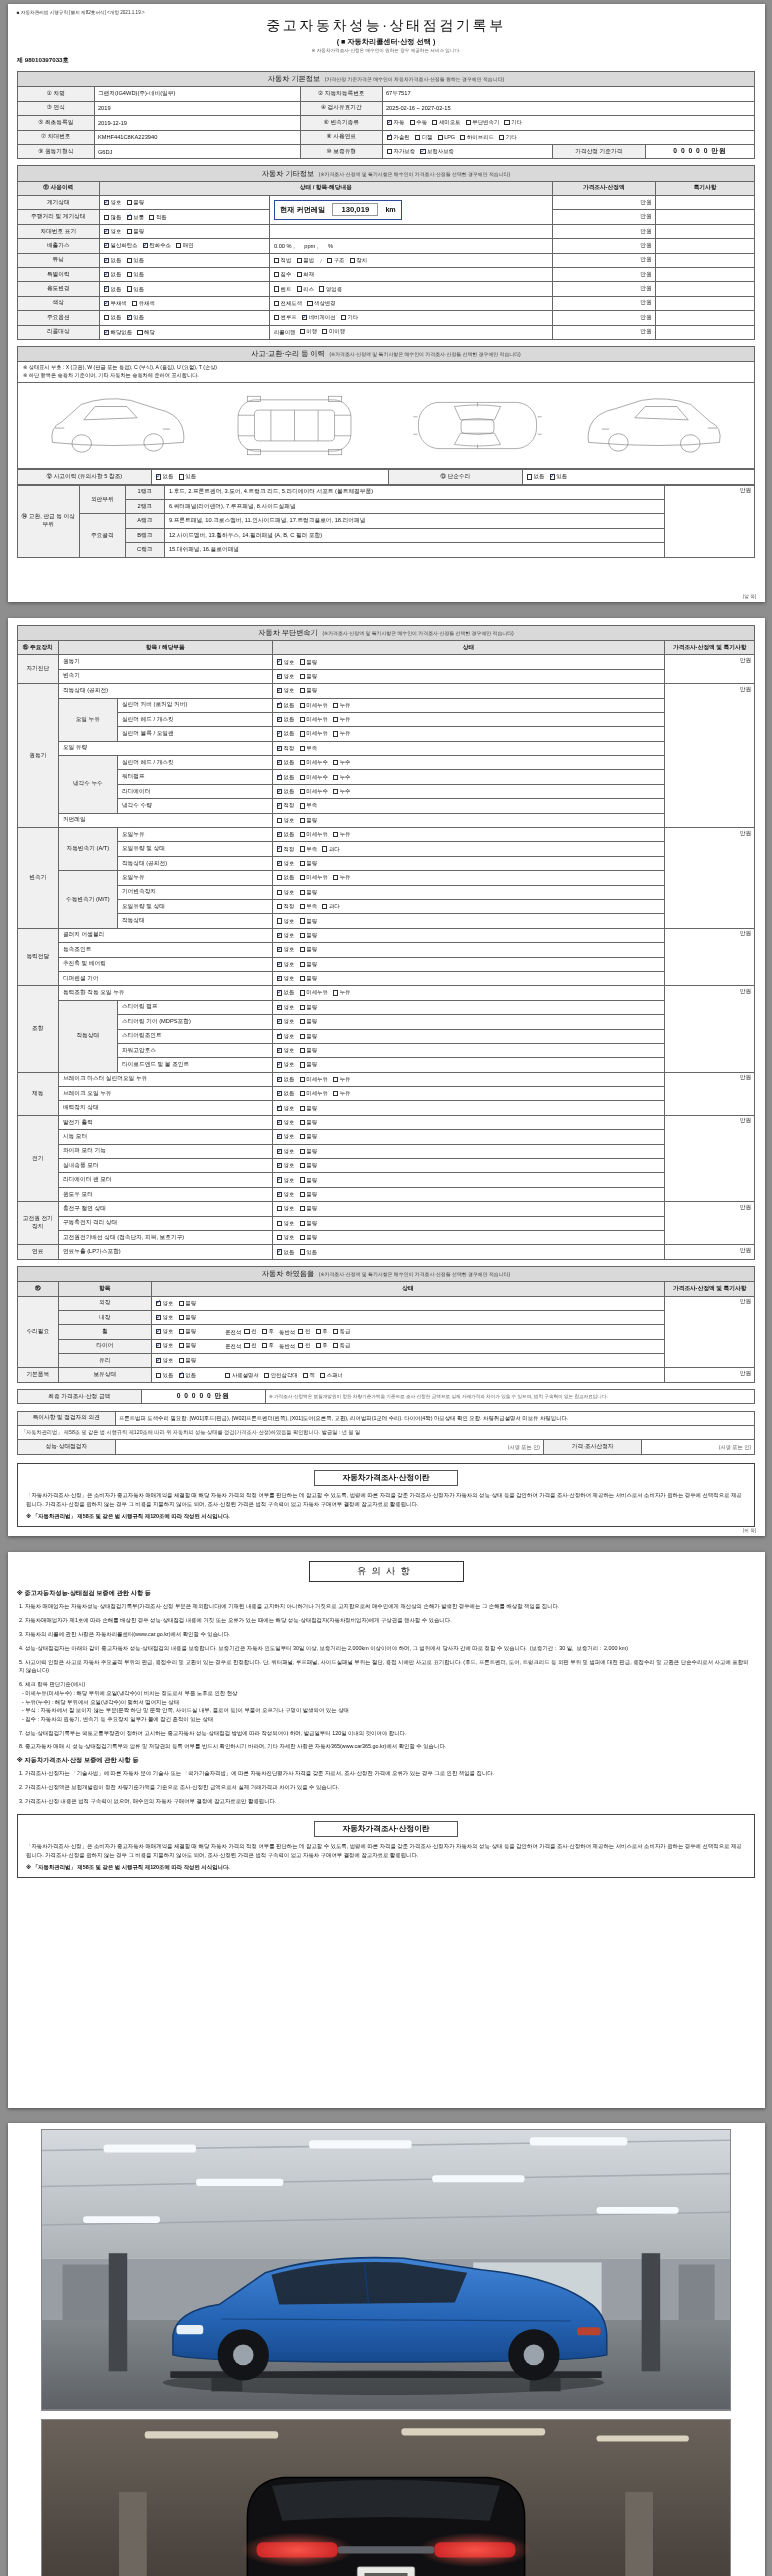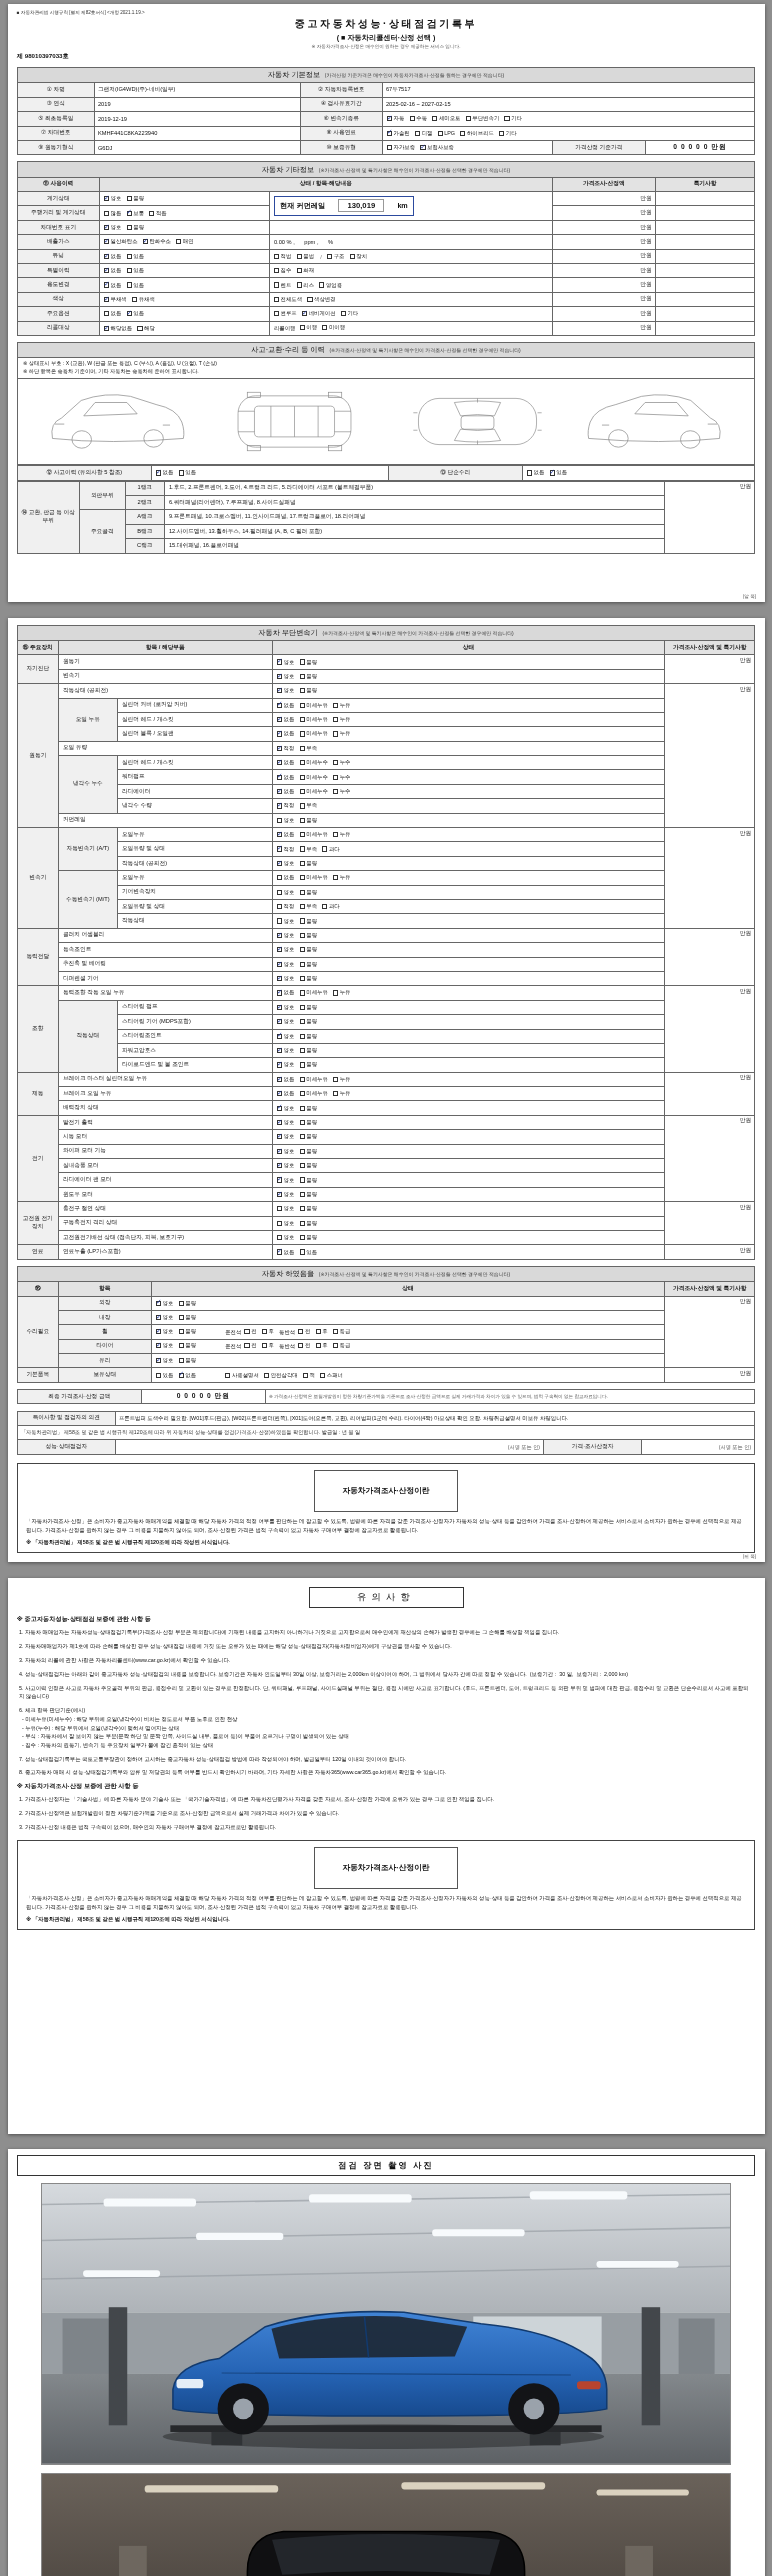--- a/index.html
+++ b/index.html
@@ -1,20 +1,20 @@
 <!DOCTYPE html>
 <html style="font-size:8.2px"><head>
 <meta charset="utf-8">
 <style>
 *{box-sizing:border-box;margin:0;padding:0}
 body{background:#8e8e8e;font-family:"Liberation Sans","DejaVu Sans",sans-serif;font-size:5.7px;color:#111;padding:4.1px 0 12.4px}
 .page{width:757px;margin:0 auto 15.5px;background:#fff;padding:6.2px 9.3px 9.3px;box-shadow:0 1px 3.6px rgba(0,0,0,.45);position:relative}
 .form-ref{font-size:4.6px;color:#333;margin-bottom:2.1px}
 .title-wrap{text-align:center;margin:1px 0 0}
-.doc-title{font-size:10px;font-weight:bold;letter-spacing:2.6px}
+.doc-title{font-size:14px;font-weight:normal;letter-spacing:2.6px}
 .subtitle{font-size:7.2px;font-weight:bold;margin-top:1.5px}
 .subnote{font-size:4.6px;color:#555;margin-top:1px}
 .doc-no{font-size:6.2px;font-weight:bold;margin:3.1px 0 2.1px}
 .sec-bar{background:#d9d9d9;border:0.5px solid #666;border-bottom:none;text-align:center;padding:2.1px 0;margin-top:6.2px}
 .sec-title{font-weight:normal;font-size:7.2px}
 .sec-note{font-size:4.9px;color:#333;margin-left:3.1px;font-weight:normal}
 table.tb{border-collapse:collapse;width:100%;table-layout:fixed}
 .tb td{border:0.5px solid #666;padding:1.5px 3.1px;vertical-align:middle;word-break:break-all}
 .tb tr{height:14.4px}
 td.lbl{background:#f0f0f0;text-align:center}
@@ -24,32 +24,32 @@
 td.price.gp{vertical-align:top}
 td.st{padding-left:4.1px}
 td.dt{white-space:pre-wrap;padding-left:4.1px}
 .cbw{display:inline-flex;align-items:center;margin-right:5.2px;white-space:nowrap}
 .cb{width:5.2px;height:5.2px;border:0.6px solid #333;display:inline-block;margin-right:1.5px;position:relative;background:#fff;flex:none}
 .cb.on::after{content:"✓";position:absolute;left:-1px;top:-3.1px;font-size:6.7px;font-weight:bold;color:#1c34a0}
 .cbl{font-size:5.4px}
 .pref{margin-right:4.1px;font-size:5.4px}
 .gsep{margin:0 5.2px 0 1px;color:#777}
 .mile-box{display:inline-block;border:1px solid #2c4a9e;padding:2.1px 5.2px;font-weight:bold;font-size:7.2px;background:#fff}
-.mile-val{border:0.5px solid #999;padding:1px 8.2px;margin:0 13px;font-size:7.7px;display:inline-block}
+.mile-val{border:0.5px solid #999;padding:1px 8.2px;margin:0 7px;font-size:7.7px;display:inline-block}
 .legend{border:0.5px solid #666;border-bottom:none;padding:2.1px 5.2px;font-size:5.2px;background:#fff;line-height:1.5}
 .diagrams{border:0.5px solid #666;display:flex;justify-content:space-around;align-items:center;padding:4.1px 2.1px;background:#fff}
 .amount{font-weight:bold;text-align:center;font-size:6.7px;letter-spacing:1px}
 .final-note{font-size:4.6px;color:#555;white-space:pre-wrap;line-height:1.4}
 .cmt{font-size:5.4px;line-height:1.55;white-space:pre-wrap}
 .confirm{font-size:5.2px;color:#333}
 .signcell{text-align:right;color:#555;font-size:5.2px}
 .extra{margin-left:24px}
 .xt{margin-right:3.1px;font-size:5.4px}
 .def-box{border:0.8px solid #444;margin-top:8.2px;padding:6.2px 8.2px}
-.def-title{text-align:center;font-weight:bold;font-size:7.7px;border:0.5px solid #555;width:144px;margin:0 auto 5.2px;padding:15px}
+.def-title{text-align:center;font-weight:bold;font-size:7.7px;border:0.5px solid #555;width:144px;margin:0 auto 5.2px;padding:2px}
 .def-body{font-size:5.4px;line-height:1.6}
 .def-foot{font-size:5.4px;font-weight:bold;margin-top:4.1px}
 .notice-title-box{border:0.8px solid #333;width:155px;margin:3.1px auto 7.2px;text-align:center;font-size:9.3px;font-weight:normal;letter-spacing:5.2px;padding:3.1px}
 .notice-sub{font-weight:bold;font-size:6.2px;margin:5.2px 0 4.1px}
 .n-item{font-size:5.4px;line-height:1.6;margin:0 2.1px 5.2px;white-space:pre-wrap}
 .photo-title-box{border:0.8px solid #333;text-align:center;font-size:8.2px;font-weight:bold;padding:3.6px;margin-bottom:7.2px;letter-spacing:2.1px}
 .photo{border:0.5px solid #888;margin:0 auto 8.2px;width:690px;overflow:hidden}
 .photo svg{display:block;width:100%;height:auto}
 .pgmark{position:absolute;right:8.2px;bottom:3.1px;font-size:4.6px;color:#555}
 .p1{min-height:598px}.p2{min-height:680px}.p3{min-height:556px}.p4{min-height:667px}
@@ -1190,21 +1190,20 @@
       <div class="n-item">3. 가격조사·산정 내용은 법적 구속력이 없으며, 매수인의 자동차 구매여부 결정에 참고자료로만 활용됩니다.</div>
     </div>
   <div class="def-box">
     <div class="def-title">자동차가격조사·산정이란</div>
     <div class="def-body">「자동차가격조사·산정」은 소비자가 중고자동차 매매계약을 체결할 때 해당 자동차 가격의 적정 여부를 판단하는 데 참고할 수 있도록, 법령에 따른 자격을 갖춘 가격조사·산정자가 자동차의 성능·상태 등을 감안하여 가격을 조사·산정하여 제공하는 서비스로서 소비자가 원하는 경우에 선택적으로 제공됩니다. 가격조사·산정을 원하지 않는 경우 그 비용을 지불하지 않아도 되며, 조사·산정된 가격은 법적 구속력이 없고 자동차 구매여부 결정에 참고자료로 활용됩니다.</div>
     <div class="def-foot">※ 「자동차관리법」 제58조 및 같은 법 시행규칙 제120조에 따라 작성된 서식입니다.</div>
   </div>
 </div>
 
 <div class="page p4">
-  <div class="photo-title-box">점검 장면 촬영 사진</div>
 
   <div class="photo">
     <svg viewBox="0 0 1340 545">
       <defs>
         <linearGradient id="gc" x1="0" y1="0" x2="0" y2="1">
             <stop offset="0" stop-color="#d6dade"></stop>
             <stop offset="1" stop-color="#aeb3b8"></stop>
           </linearGradient>
         <linearGradient id="gf" x1="0" y1="0" x2="0" y2="1">
             <stop offset="0" stop-color="#83888c"></stop>

